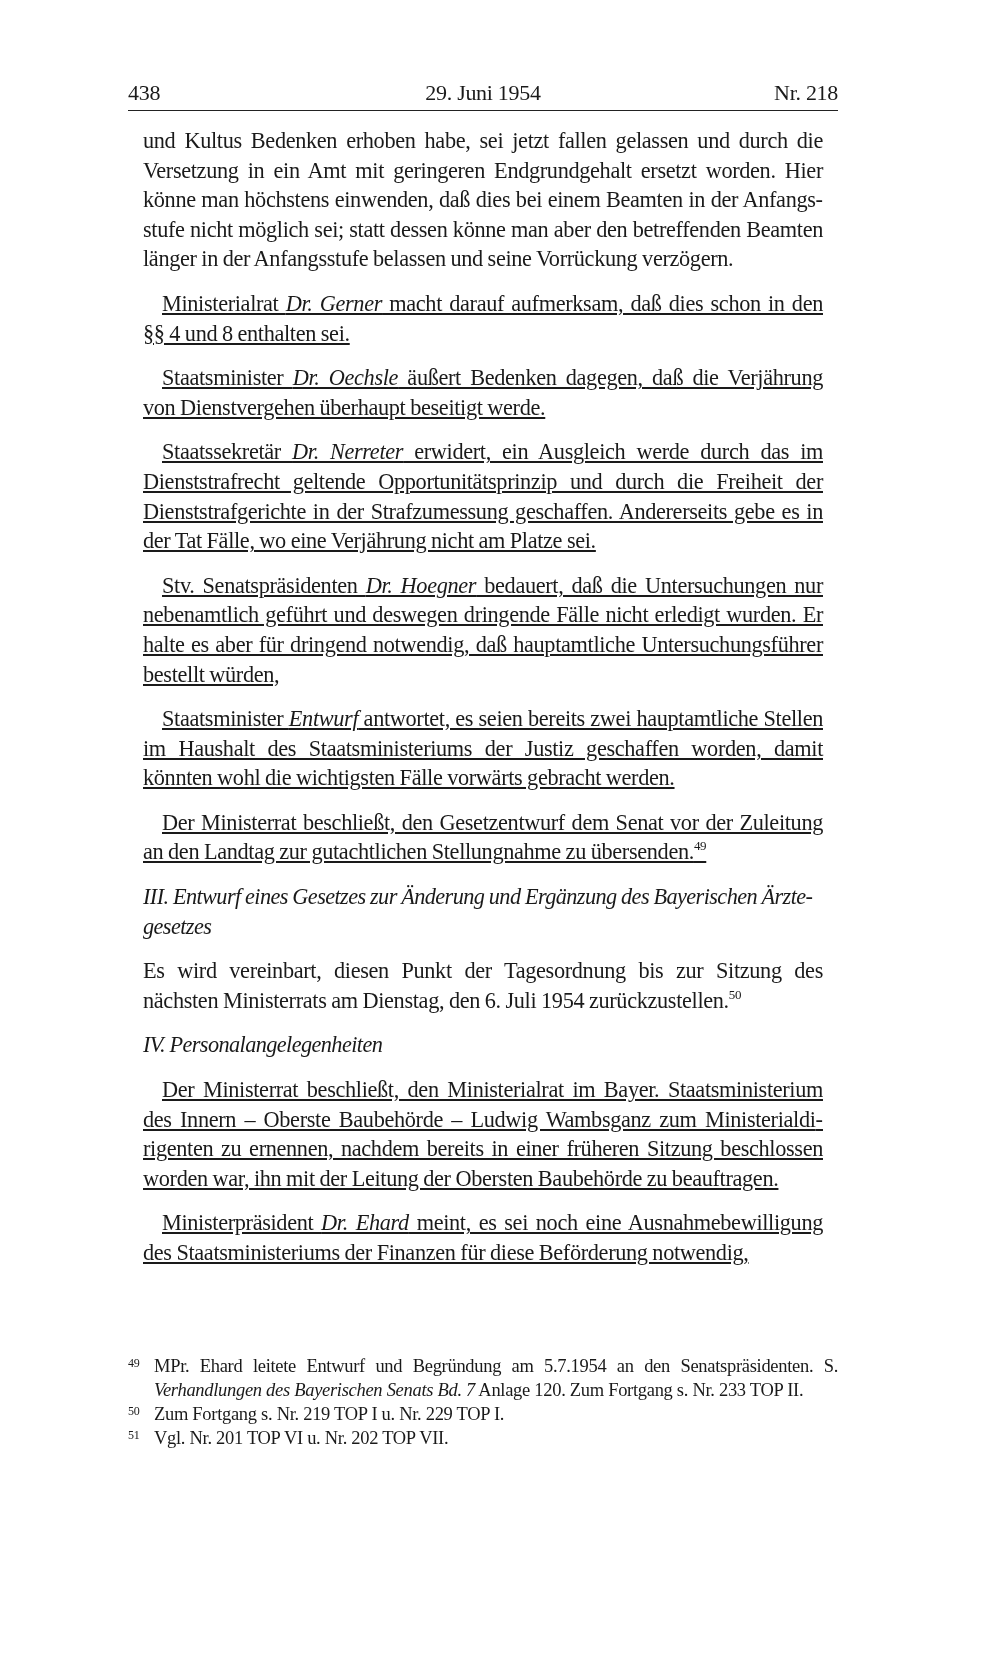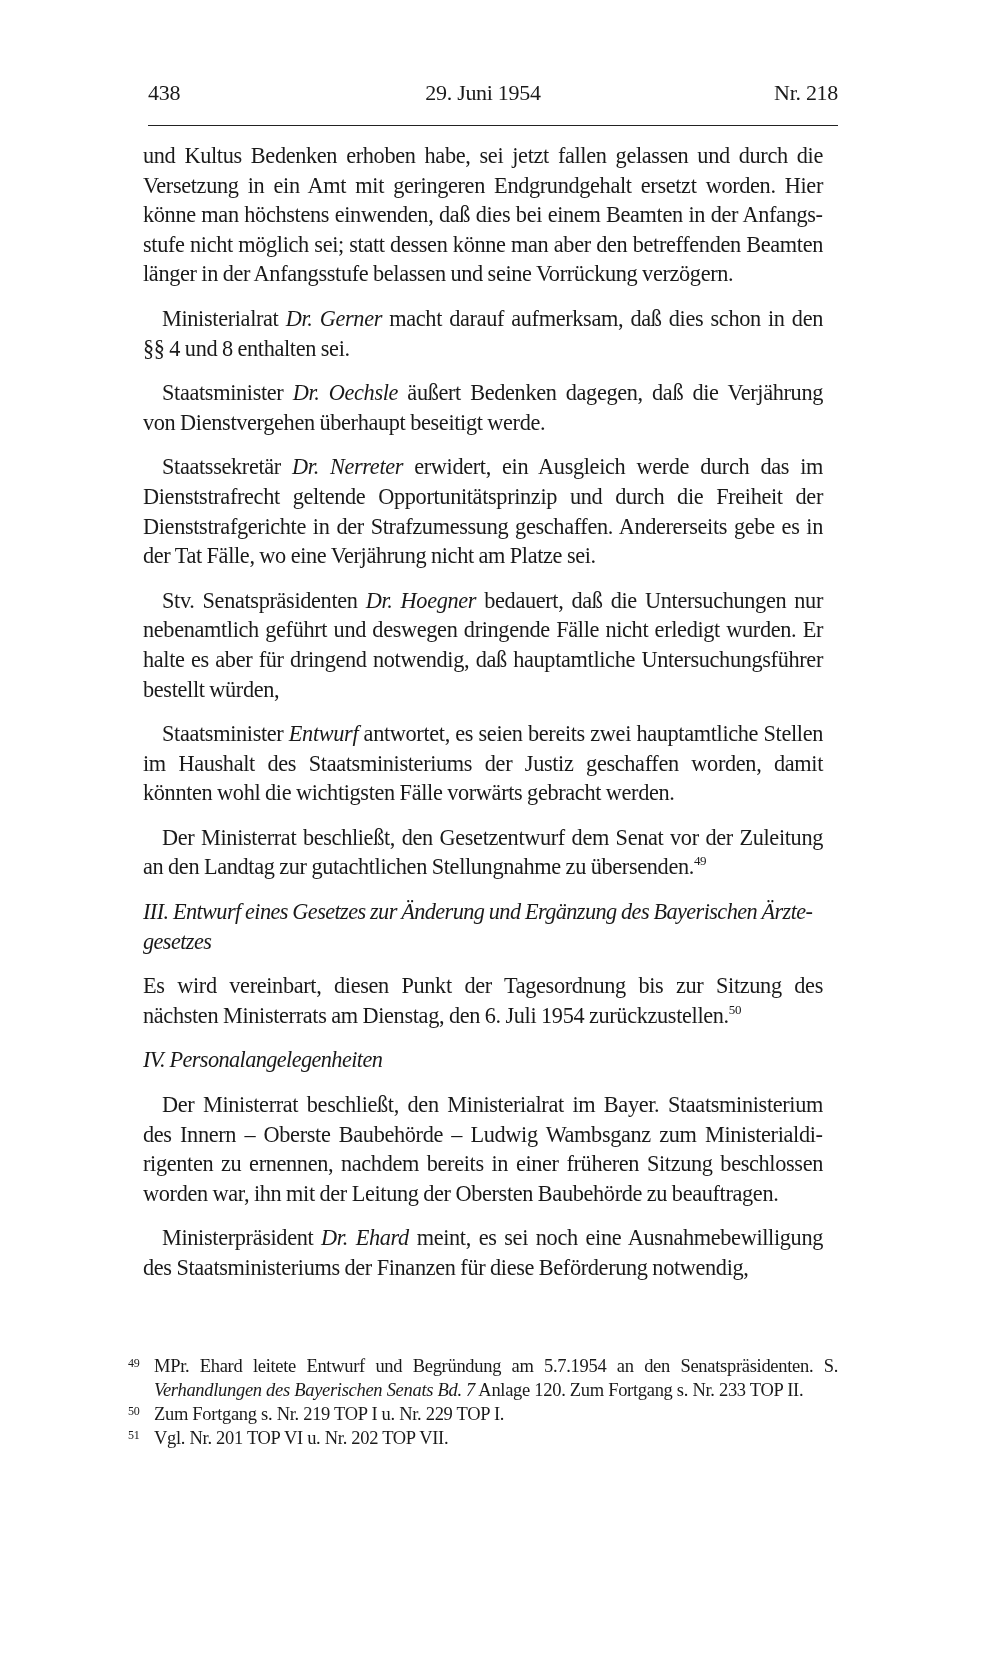--- a/index.html
+++ b/index.html
@@ -20,24 +20,23 @@
       left: 128px;
       top: 78px;
       width: 710px;
     }
     .running-head {
       display: flex;
       justify-content: space-between;
       align-items: flex-start;
       font-size: 22px;
       line-height: 30px;
-      padding-bottom: 17px;
+      padding-bottom: 2px;
       border-bottom: 1px solid #222;
       letter-spacing: -0.3px;
-      margin-left: 20px;
     }
     .running-head .center {
       position: absolute;
       left: 0;
       right: 0;
       text-align: center;
       pointer-events: none;
     }
     .body {
       margin-top: 8px;
@@ -46,20 +45,21 @@
       text-align: justify;
       letter-spacing: -0.35px;
       word-spacing: -0.5px;
       hyphens: manual;
     }
     .body p {
       margin: 15px;
     }
     .body p.indent {
       text-indent: 19px;
+      text-decoration: underline;
     }
     .body .section-heading {
       font-style: italic;
       margin-top: 10px;
       text-align: left;
       letter-spacing: -0.6px;
     }
     .body em {
       font-style: italic;
     }

